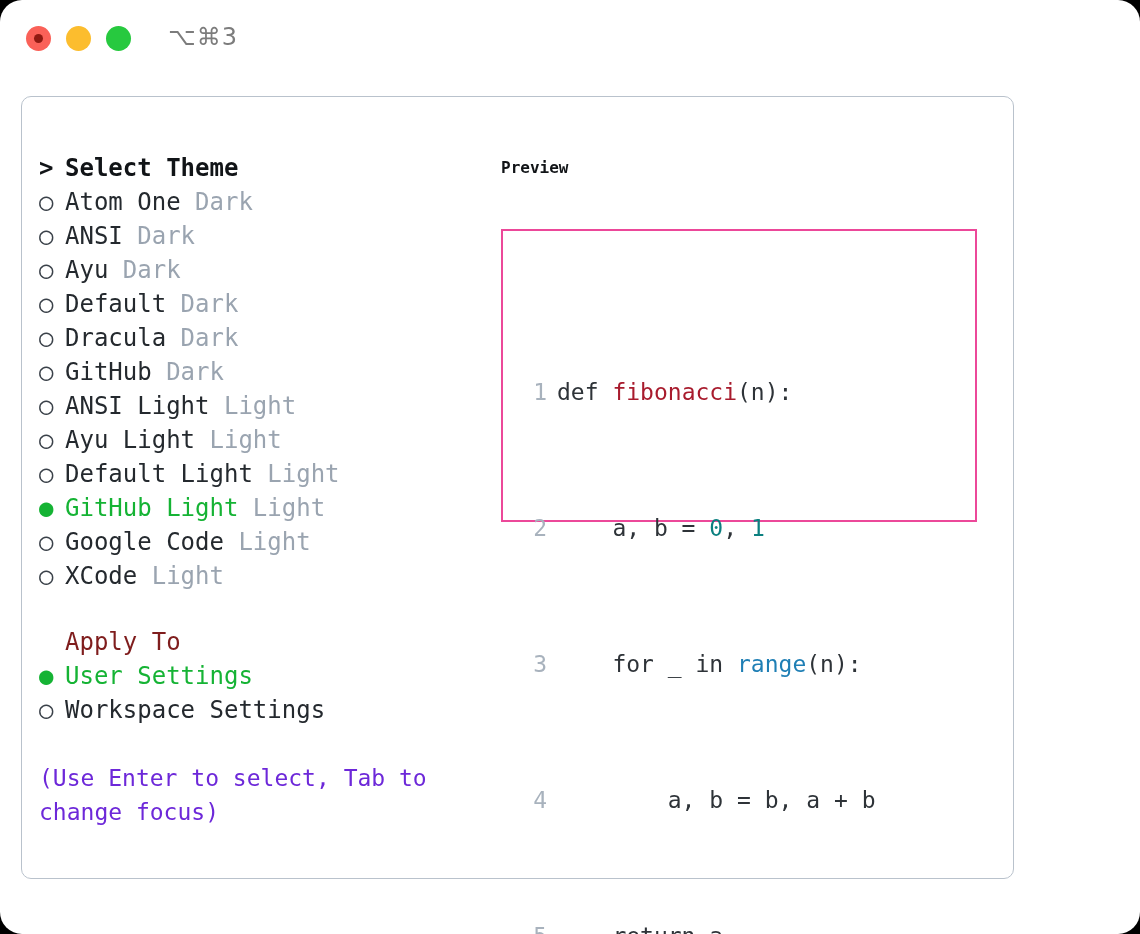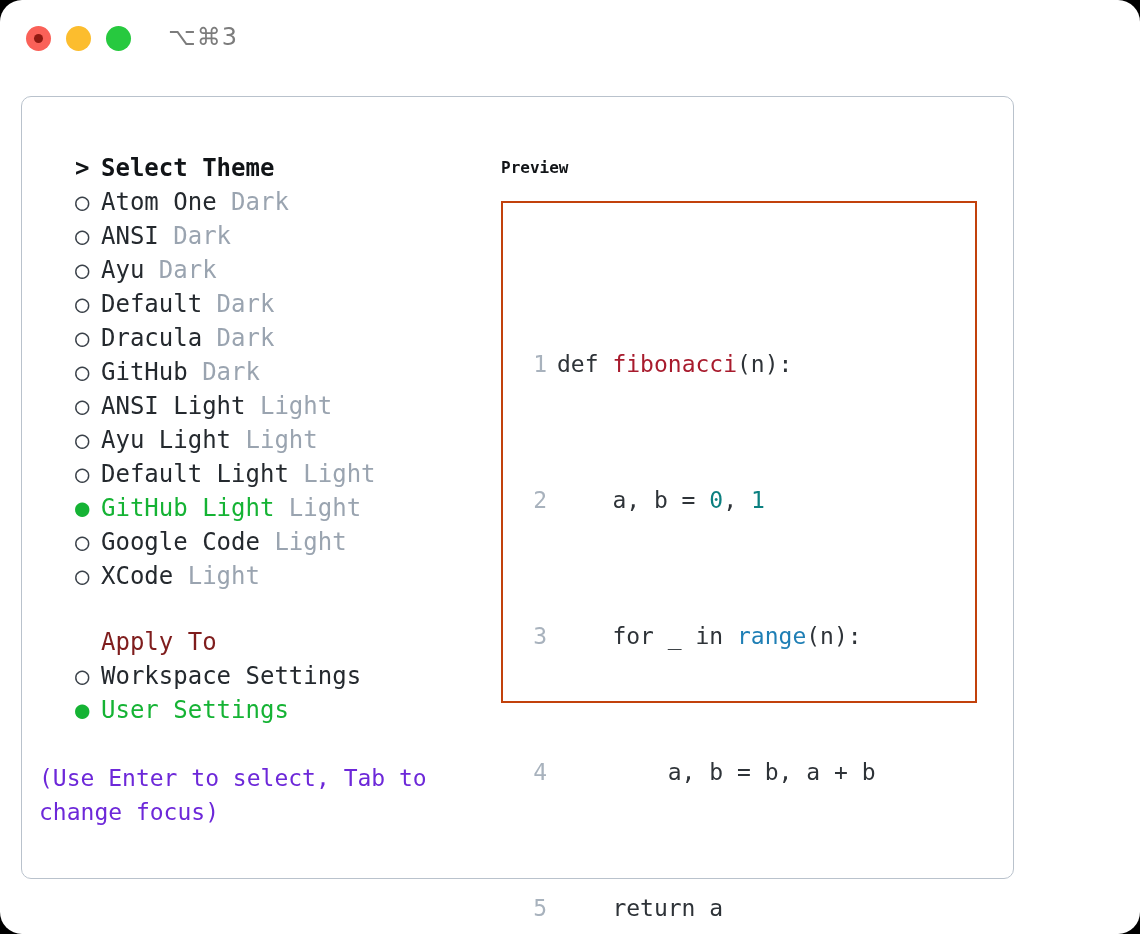--- a/index.html
+++ b/index.html
@@ -82,21 +82,20 @@
     position: absolute;
     left: 17px; top: 54px;
     width: 460px;
   }
   .row {
     height: 34px;
     line-height: 34px;
     font-size: 24px;
     white-space: pre;
     color: #24292e;
-    margin-left: 36px;
   }
   .row .marker {
     display: inline-block;
     width: 26px;
   }
   .heading {
     font-weight: bold;
     color: #111417;
   }
   .subheading {
@@ -130,24 +129,24 @@
     width: 490px;
   }
   .preview-title {
     font-size: 16px;
     font-weight: bold;
     color: #111417;
     line-height: 34px;
     white-space: pre;
   }
   .preview-box {
-    margin-top: 16px;
+    margin-top: 44px;
     width: 476px;
-    height: 502px;
-    border: 2px solid #c2410c;
+    height: 293px;
+    border: 2px solid #ec4899;
     box-sizing: border-box;
     background: #ffffff;
     position: relative;
   }
   .code {
     position: absolute;
     left: 22px; top: 42px;
     font-size: 23px;
     line-height: 34px;
     white-space: pre;
@@ -205,23 +204,23 @@
       <div class="row"><span class="marker marker-dot">●</span><span class="selected">GitHub Light</span> <span class="dim">Light</span></div>
 
       <div class="row"><span class="marker marker-circle">○</span><span>Google Code</span> <span class="dim">Light</span></div>
 
       <div class="row"><span class="marker marker-circle">○</span><span>XCode</span> <span class="dim">Light</span></div>
 
       <div class="spacer-md"></div>
 
       <div class="row subheading">Apply To</div>
 
+      <div class="row"><span class="marker marker-dot">●</span><span class="selected">User Settings</span></div>
+
       <div class="row"><span class="marker marker-circle">○</span><span>Workspace Settings</span></div>
-
-      <div class="row"><span class="marker marker-dot">●</span><span class="selected">User Settings</span></div>
 
       <div class="hint">(Use Enter to select, Tab to change focus)</div>
     </div>
 
     <div class="right-col">
       <div class="preview-title">Preview</div>
 
       <div class="preview-box">
         <div class="code">
 

